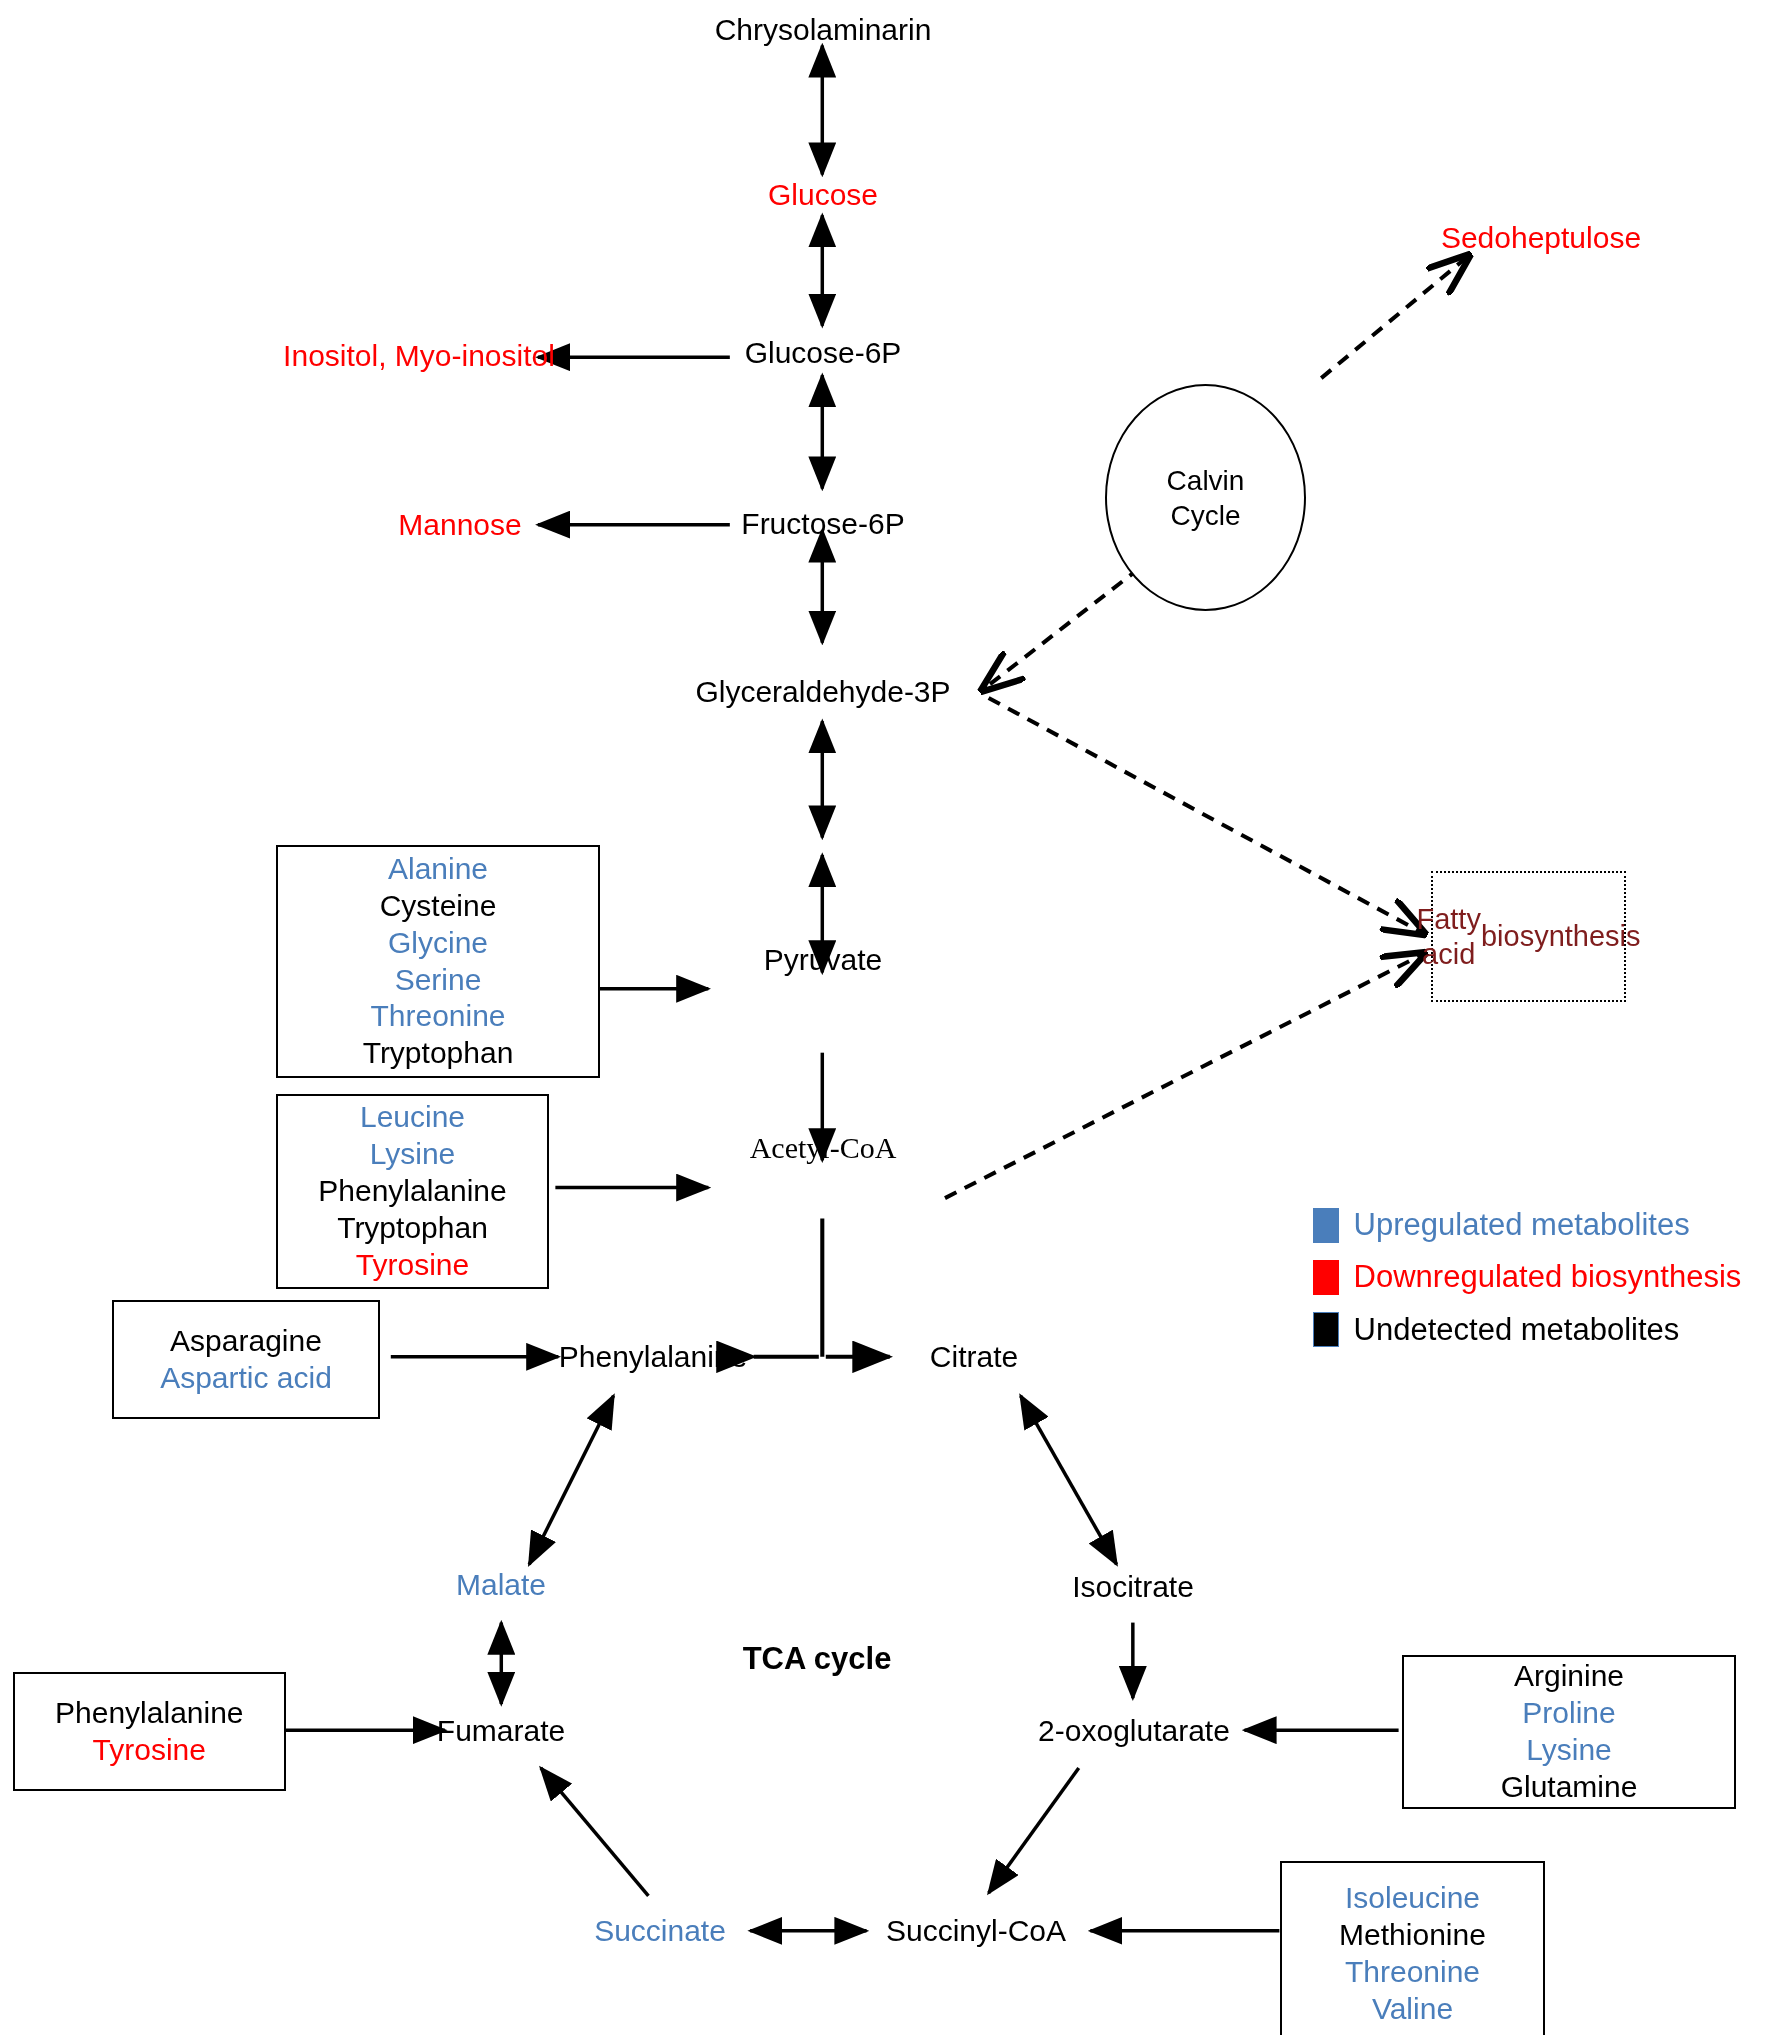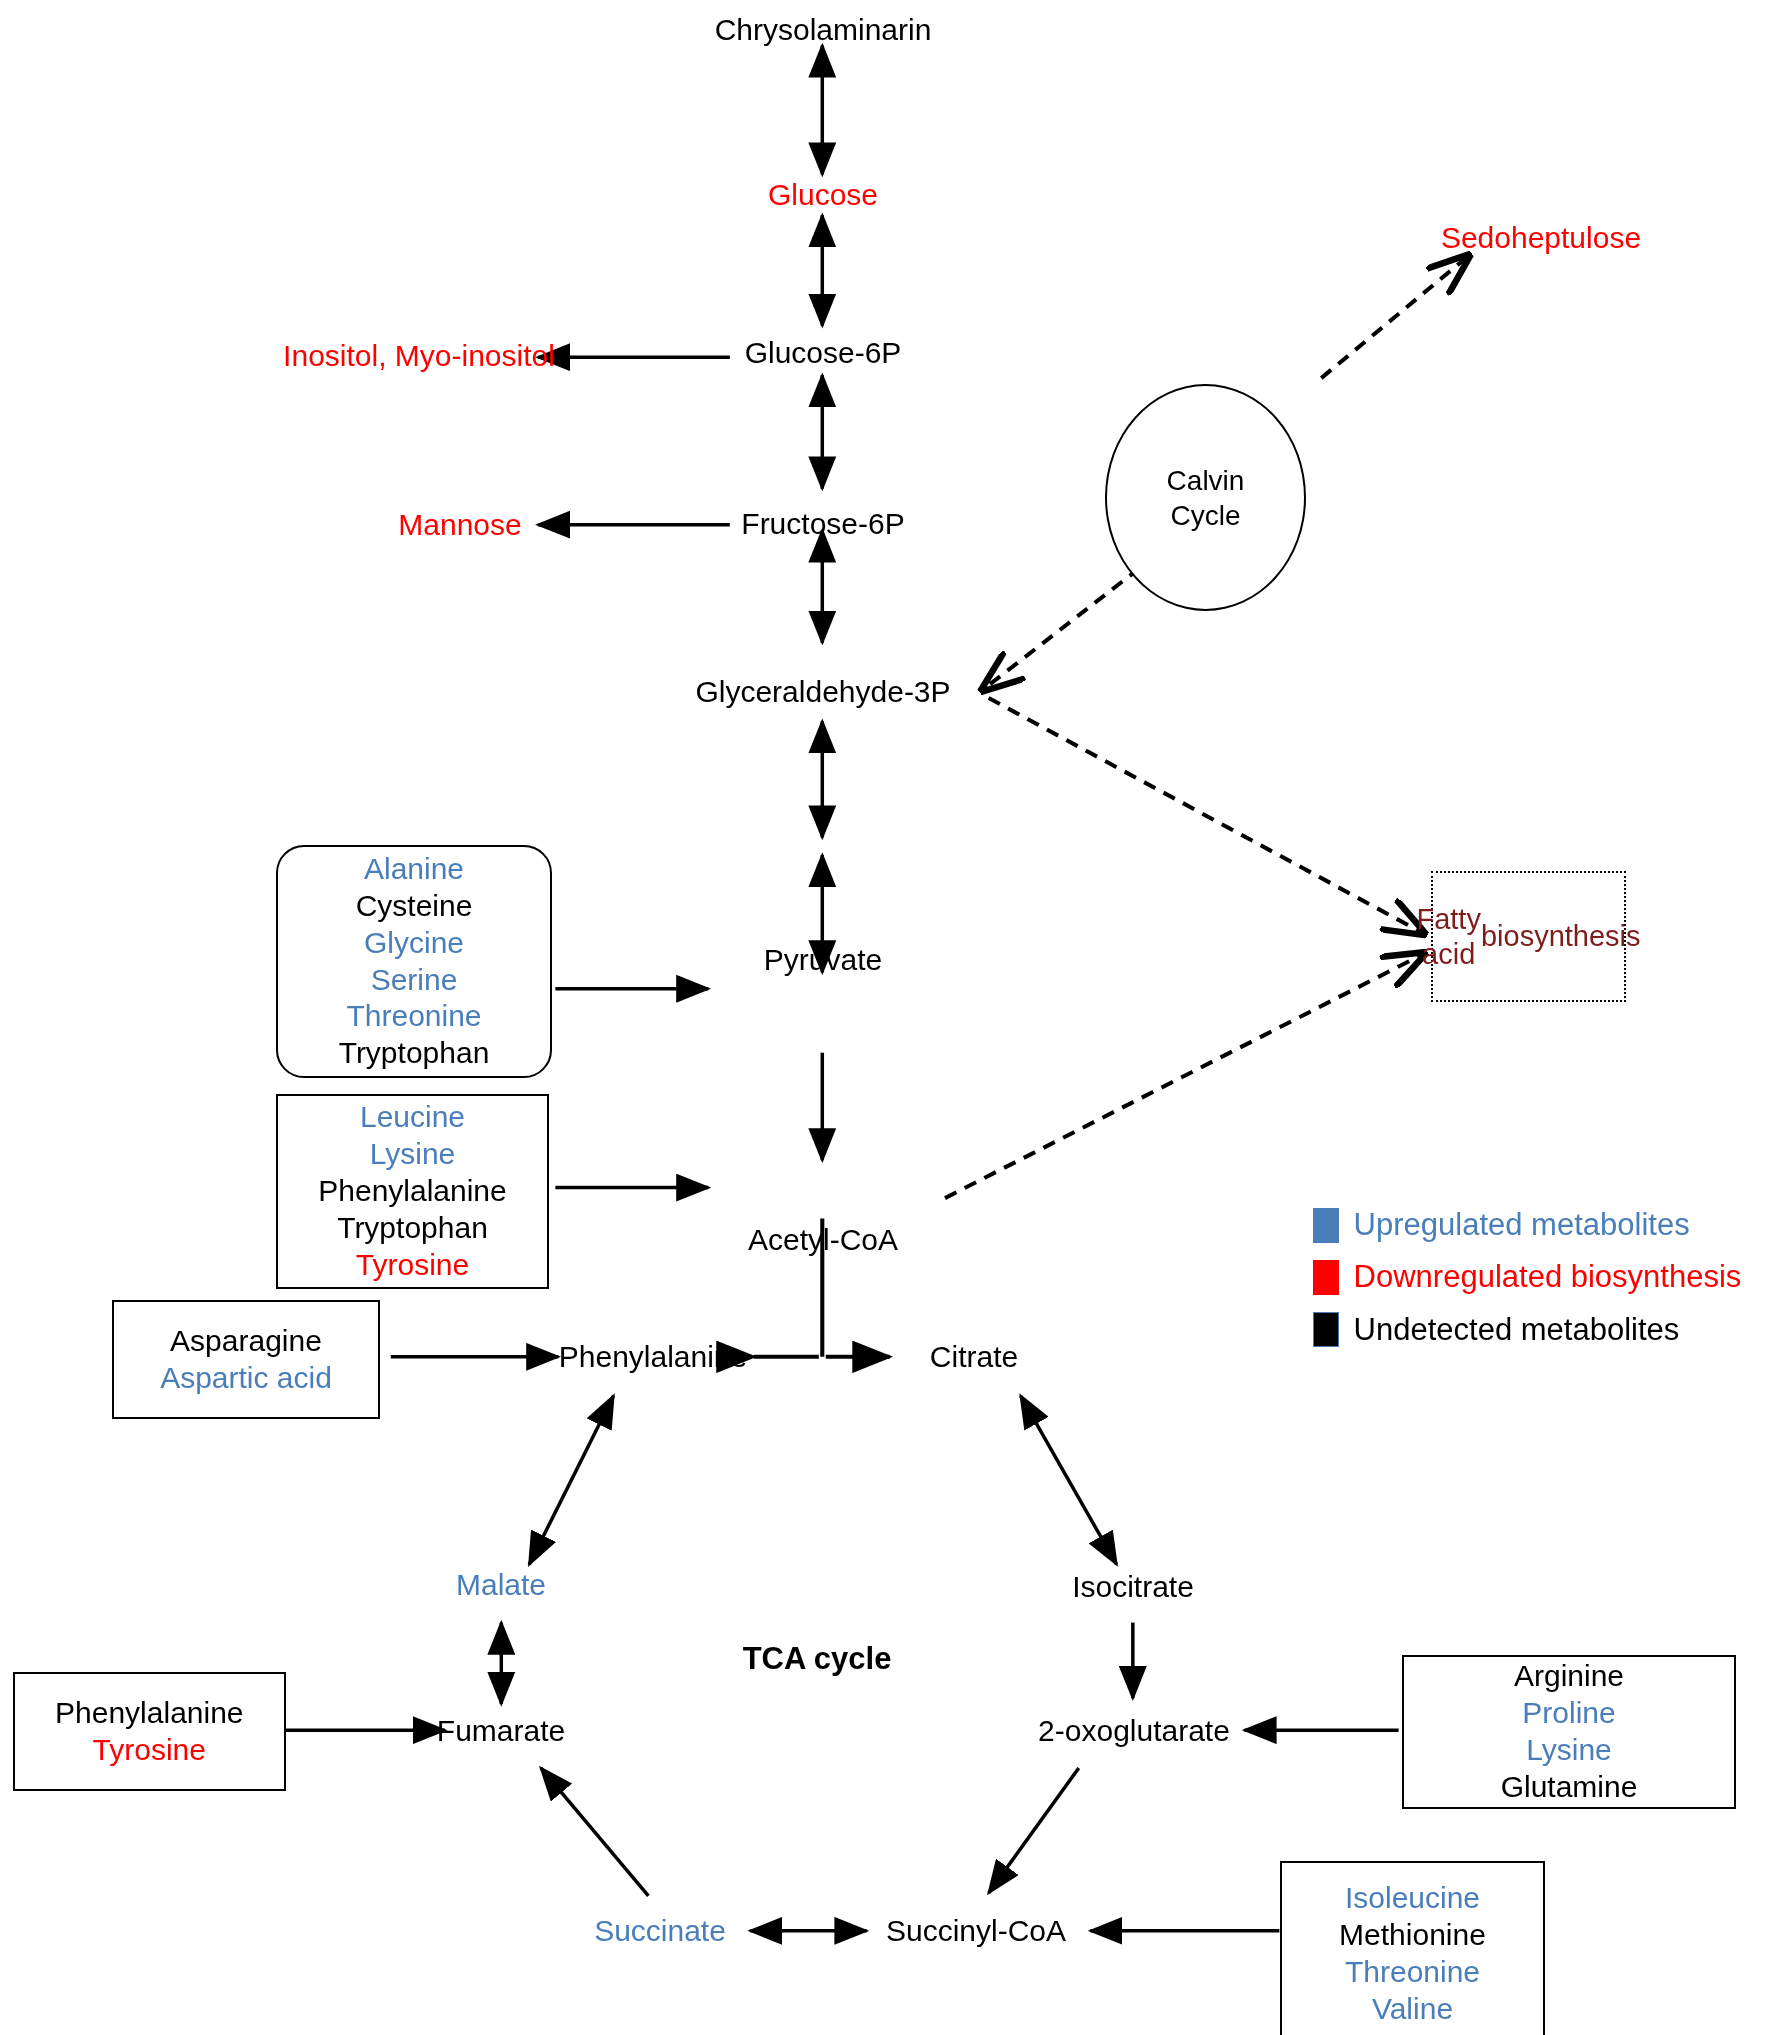--- a/index.html
+++ b/index.html
@@ -164,21 +164,21 @@
   </svg>
 
   <div class="node und" style="left:823px;top:30px;">Chrysolaminarin</div>
   <div class="node down" style="left:823px;top:195px;">Glucose</div>
   <div class="node und" style="left:823px;top:353px;">Glucose-6P</div>
   <div class="node down" style="left:419px;top:356px;">Inositol, Myo-inositol</div>
   <div class="node und" style="left:823px;top:524px;">Fructose-6P</div>
   <div class="node down" style="left:460px;top:525px;">Mannose</div>
   <div class="node und" style="left:823px;top:692px;">Glyceraldehyde-3P</div>
   <div class="node und" style="left:823px;top:960px;">Pyruvate</div>
-  <div class="node und" style="left:823px;top:1240px;">Acetyl-CoA</div>
+  <div class="node und" style="left:823px;top:1148px;font-family:Liberation Serif, serif;">Acetyl-CoA</div>
   <div class="node und" style="left:653px;top:1357px;">Phenylalanine</div>
   <div class="node und" style="left:974px;top:1357px;">Citrate</div>
   <div class="node und" style="left:1133px;top:1587px;">Isocitrate</div>
   <div class="node up" style="left:501px;top:1585px;">Malate</div>
   <div class="node und" style="left:501px;top:1731px;">Fumarate</div>
   <div class="node up" style="left:660px;top:1931px;">Succinate</div>
   <div class="node und" style="left:976px;top:1931px;">Succinyl-CoA</div>
   <div class="node und" style="left:1134px;top:1731px;">2-oxoglutarate</div>
   <div class="node down" style="left:1541px;top:238px;">Sedoheptulose</div>
 
@@ -187,21 +187,21 @@
   <div class="calvin" style="left:1105px;top:384px;width:201px;height:227px;">
     <div>Calvin</div>
     <div>Cycle</div>
   </div>
 
   <div class="dotbox" style="left:1431px;top:871px;width:195px;height:131px;">
     <div>Fatty acid</div>
     <div>biosynthesis</div>
   </div>
 
-  <div class="aabox" id="box-pyr" style="left:276px;top:845px;width:276px;height:233px;border-radius:28px;">
+  <div class="aabox" id="box-pyr" style="left:276px;top:845px;width:324px;height:233px;">
       <div class="up">Alanine</div>
       <div class="und">Cysteine</div>
       <div class="up">Glycine</div>
       <div class="up">Serine</div>
       <div class="up">Threonine</div>
       <div class="und">Tryptophan</div>
     </div>
   <div class="aabox" id="box-acoa" style="left:276px;top:1094px;width:273px;height:195px;">
       <div class="up">Leucine</div>
       <div class="up">Lysine</div>

